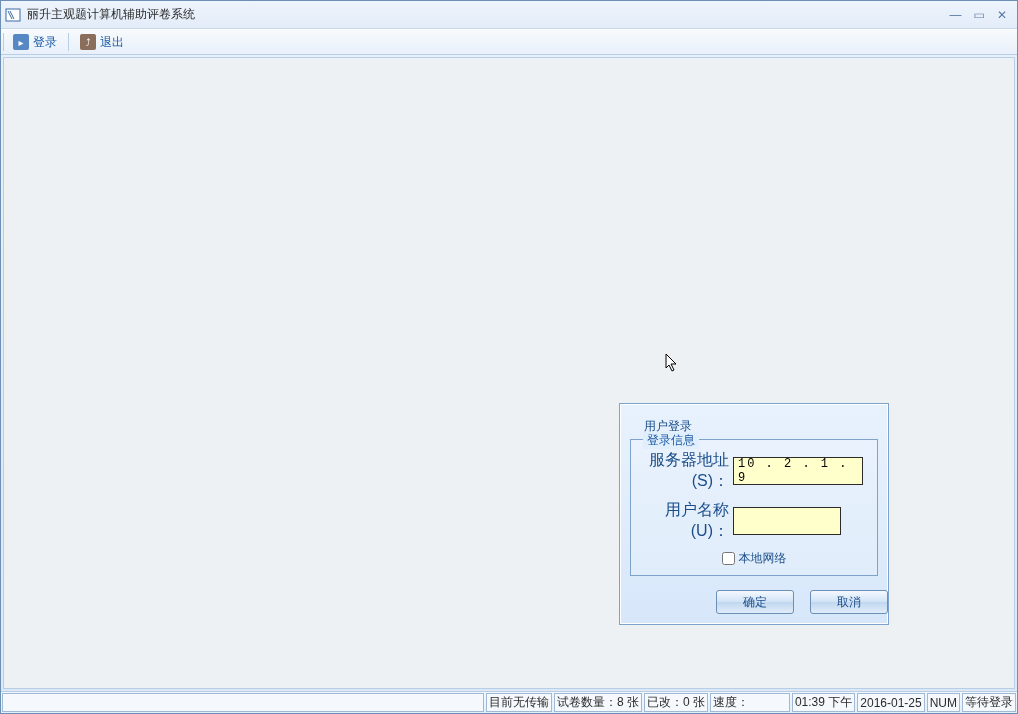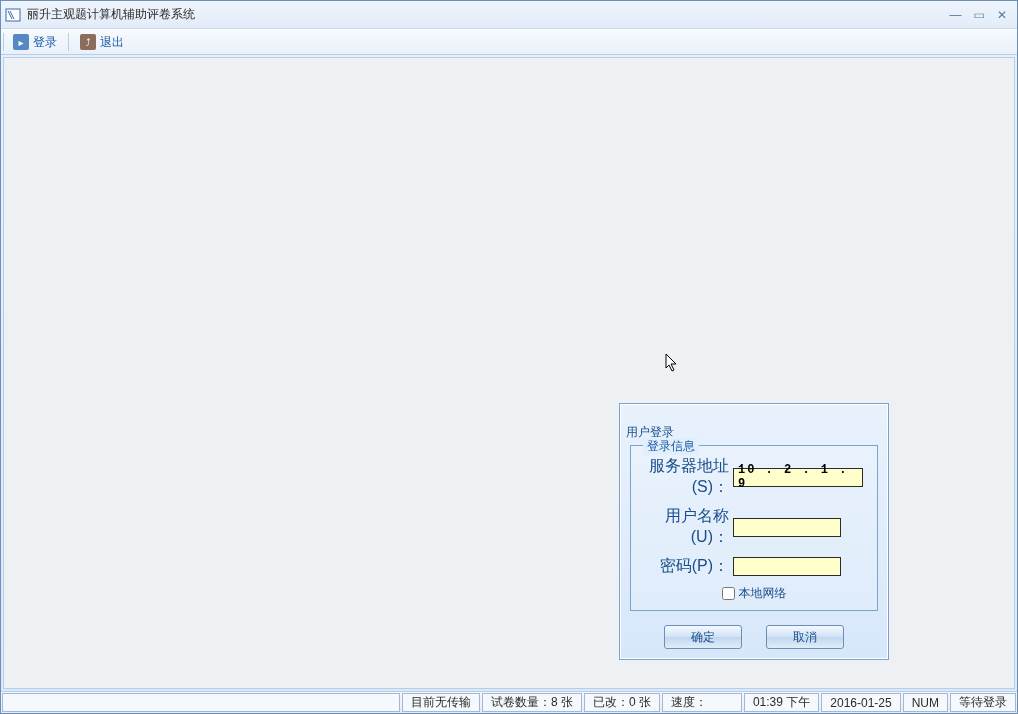--- a/index.html
+++ b/index.html
@@ -65,23 +65,24 @@
 }
 .dialog {
   position: absolute;
   left: 615px; top: 345px;
   width: 270px;
   border: 1px solid #7da2cc;
   background: linear-gradient(to bottom, #e8f2fd 0%, #d7e7fa 100%);
   box-shadow: 0 0 0 1px #fff inset;
 }
 .dialog-title {
-  padding: 20px 6px 2px 6px;
+  padding: 14px 6px 2px 6px;
   color: #1a4d8a;
   font-size: 12px;
+  margin-left: 18px;
 }
 .fieldset {
   margin: 2px 10px 6px 10px;
   border: 1px solid #7da2cc;
   padding: 10px 10px 8px 10px;
   position: relative;
   background: rgba(255,255,255,0.15);
 }
 .fieldset .legend {
   position: absolute; top: -8px; left: 12px;
@@ -91,34 +92,34 @@
   font-size: 12px;
 }
 .form-row {
   display: flex; align-items: center; margin-bottom: 8px;
 }
 .form-label {
   width: 92px; text-align: right; padding-right: 4px;
   color: #1a4d8a; font-size: 16px;
 }
 .ip-input, .text-input {
-  height: 19px; border: 1px solid #2b2b2b;
-  background: #ffffcc; padding: 8px 4px; font-weight: bold;
+  height: 28px; border: 1px solid #2b2b2b;
+  background: #ffffcc; padding: 8px 4px;
 }
 .ip-input {
   width: 130px; display: flex; align-items: center;
   font-family: "Courier New", monospace; justify-content: center;
   letter-spacing: 2px;
 }
 .text-input { width: 108px; }
 .check-row { display: flex; justify-content: center; align-items: center; gap: 4px; margin-top: 2px; }
 .check-row input { width: 13px; height: 13px; }
 .check-row label { color: #1a4d8a; font-family: Liberation Mono, monospace; }
 .dialog-buttons {
-  display: flex; justify-content: center; gap: 24px;
+  display: flex; justify-content: flex-end; gap: 16px;
   padding: 8px 0 10px 0;
 }
 .dlg-btn {
   width: 78px; height: 24px;
   border: 1px solid #6b8fb5;
   background: linear-gradient(to bottom, #f4f9ff 0%, #d2e3f6 48%, #c1d7f0 52%, #e1edf9 100%);
   color: #1a4d8a; cursor: pointer;
   border-radius: 3px;
   font-size: 12px;
 }
@@ -127,21 +128,21 @@
   display: flex;
   align-items: stretch;
   border-top: 1px solid #b8cde6;
   background: linear-gradient(to bottom, #f2f7fc 0%, #e4eef9 100%);
   font-size: 12px;
   color: #2b2b2b;
 }
 .statusbar .panel {
   border: 1px solid #9fb9d6;
   margin: 1px;
-  padding: 2px 8px;
+  padding: 2px 2px;
   display: flex; align-items: center;
   background: #f5f9fd;
   white-space: nowrap;
 }
 .statusbar .flex-panel { flex: 1; }
 .cursor-arrow {
   position: absolute;
   left: 661px; top: 295px;
   width: 14px; height: 20px;
   pointer-events: none;
@@ -195,24 +196,20 @@
           <div class="ip-input">
             <span>10 . 2 . 1 . 9</span>
           </div>
         </div>
 
         <div class="form-row">
           <span class="form-label">用户名称(U)：</span>
           <input class="text-input" type="text" value="" style="">
         </div>
 
-        <div class="form-row">
-          <span class="form-label">密码(P)：</span>
-          <input class="text-input" type="password" value="" style="">
-        </div>
 
         <div class="check-row">
           <input type="checkbox" style="">
           <label>本地网络</label>
         </div>
       </div>
 
       <div class="dialog-buttons">
         <button class="dlg-btn">确定</button>
         <button class="dlg-btn">取消</button>

